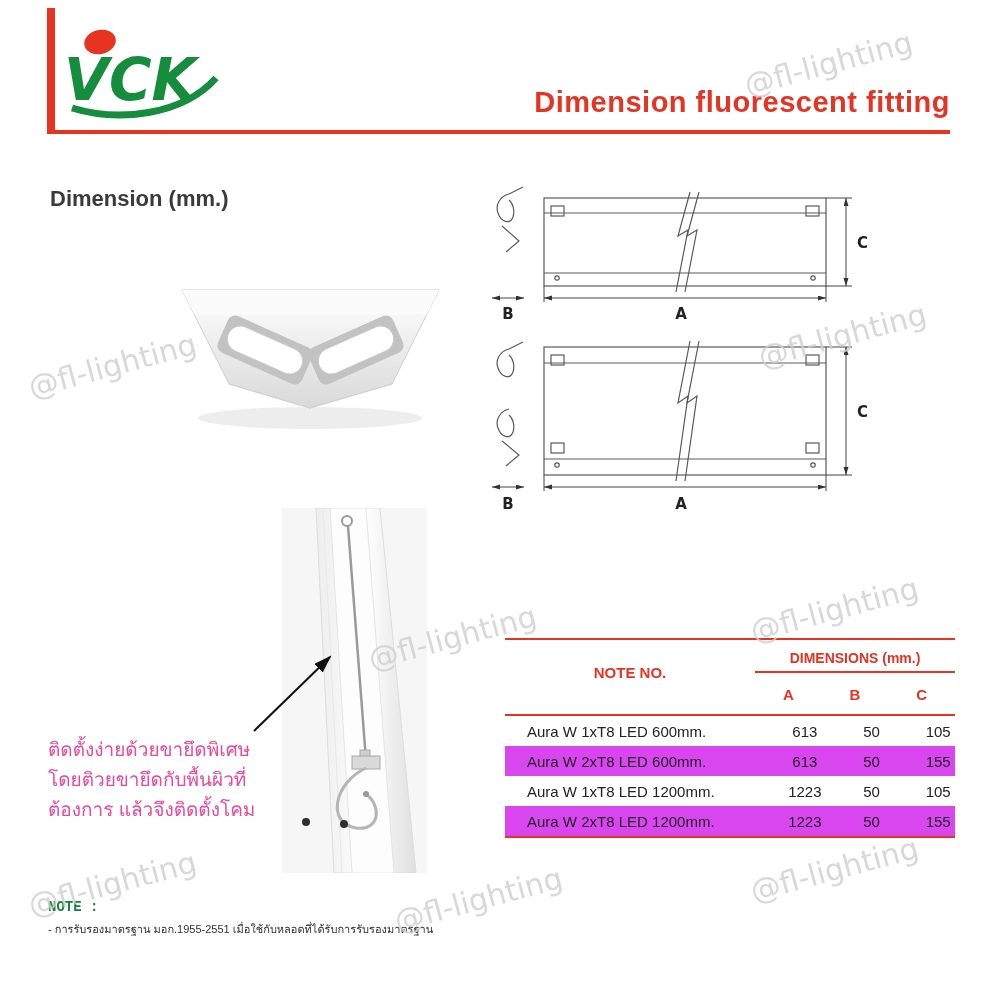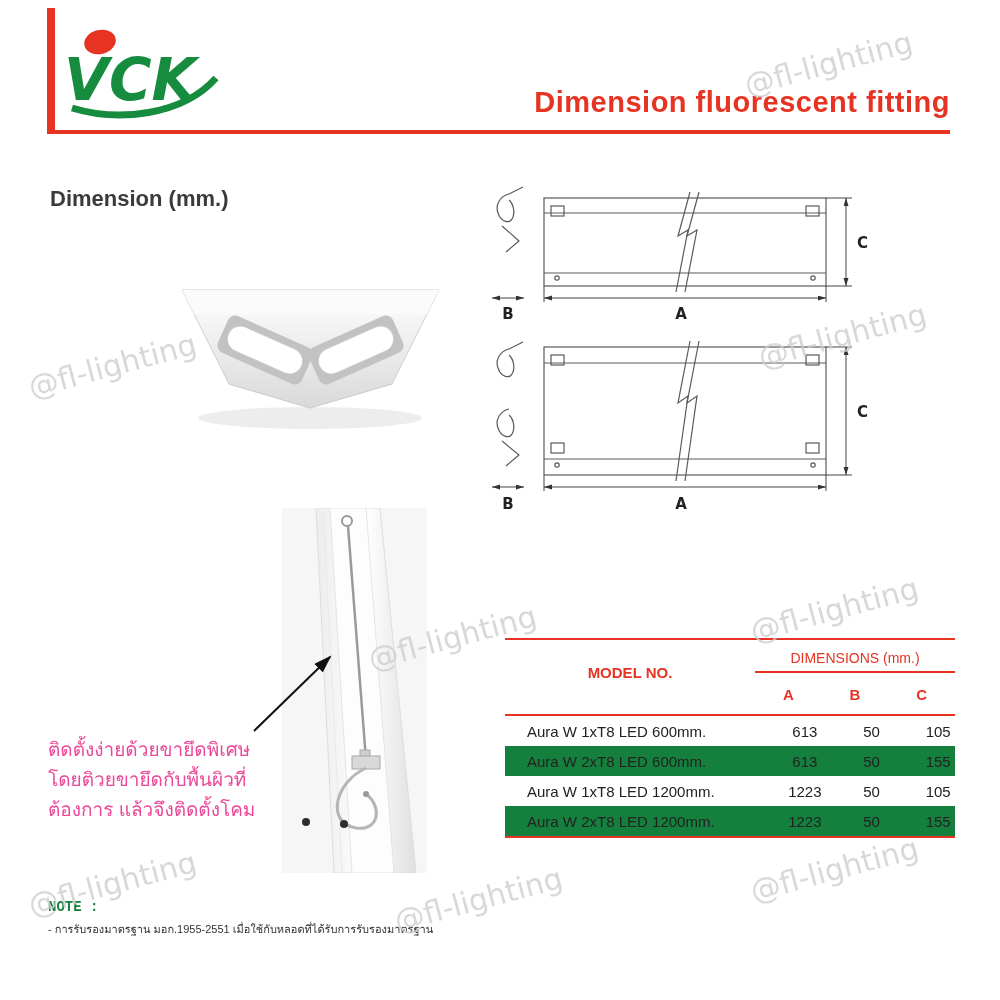--- a/index.html
+++ b/index.html
@@ -29,26 +29,26 @@
   .arrow-overlay { left: 248px; top: 645px; width: 95px; height: 92px; z-index: 4; }
 
   
   .install-caption { left: 48px; top: 735px; width: 240px; font-size: 19px; color: #ec4899; line-height: 30px; }
 
   
   .spec-table { left: 505px; top: 638px; width: 450px; z-index: 3; }
   .tline { height: 2px; background: #e63322; }
   .thead { position: relative; height: 74px; background: #fff; }
   .model-head { position: absolute; left: 0; top: 24px; width: 250px; text-align: center; color: #e63322; font-weight: bold; font-size: 15px; }
-  .dims-head { position: absolute; left: 250px; right: 0; top: 10px; text-align: center; color: #e63322; font-weight: normal; font-size: 14px; }
+  .dims-head { position: absolute; left: 250px; right: 0; top: 10px; text-align: center; color: #e63322; font-weight: bold; font-size: 14px; }
   .dims-underline { position: absolute; left: 250px; right: 0; top: 31px; height: 2px; background: #e63322; }
   .subcols { position: absolute; left: 250px; right: 0; top: 46px; display: flex; }
   .subcols div { flex: 1; text-align: center; color: #e63322; font-weight: bold; font-size: 15px; }
   .trow { display: flex; height: 30px; align-items: center; font-size: 15px; color: #222; background: #fff; gap: 33px; }
-  .trow.pink { background: #15803d; }
+  .trow.pink { background: #d946ef; }
   .cell.model { width: 250px; padding-left: 22px; }
   .cell.num { flex: 1; text-align: center; }
 
   
   .note-label { left: 48px; top: 899px; color: #15803d; font-weight: bold; font-size: 14px; font-family: Liberation Mono, monospace; }
   .note-text { left: 48px; top: 920px; color: #333; font-size: 11px; }
 
   
   .wm { position: absolute; color: #cfcfcf; opacity: 0.8; font-size: 30px; transform: rotate(-15deg); white-space: nowrap; z-index: 6; pointer-events: none; font-family: "DejaVu Sans", sans-serif; }
   .wm1 { left: 742px; top: 46px; }
@@ -223,21 +223,21 @@
 
   <div class="abs install-caption">
     <div>ติดตั้งง่ายด้วยขายึดพิเศษ</div>
     <div>โดยติวยขายึดกับพื้นผิวที่</div>
     <div>ต้องการ แล้วจึงติดตั้งโคม</div>
   </div>
 
   <div class="abs spec-table">
     <div class="tline"></div>
     <div class="thead">
-      <div class="model-head">MODEL NO.</div>
+      <div class="model-head">NOTE NO.</div>
       <div class="dims-head">DIMENSIONS (mm.)</div>
       <div class="dims-underline"></div>
       <div class="subcols">
         <div>A</div>
         <div>B</div>
         <div>C</div>
       </div>
     </div>
     <div class="tline"></div>
 

